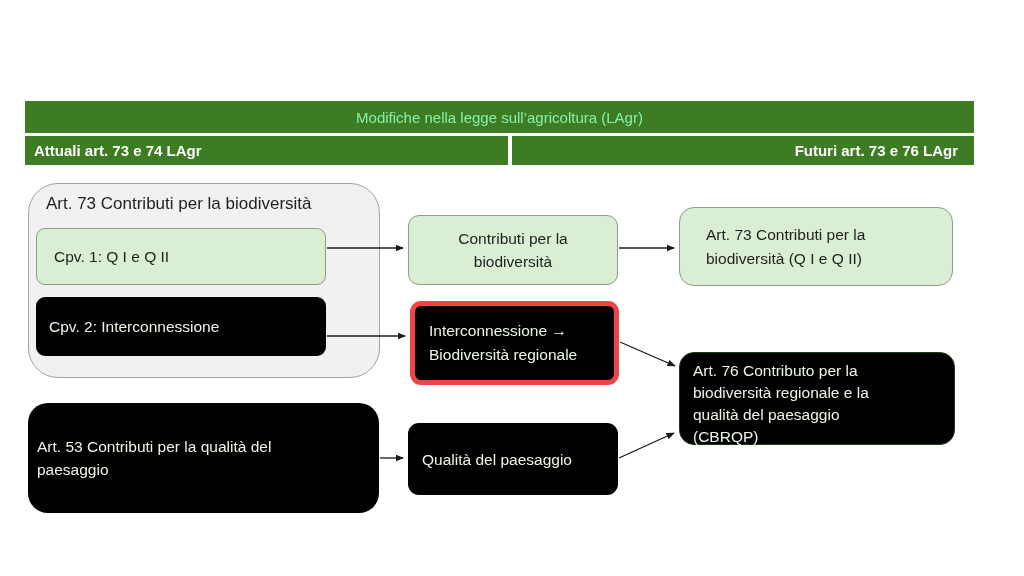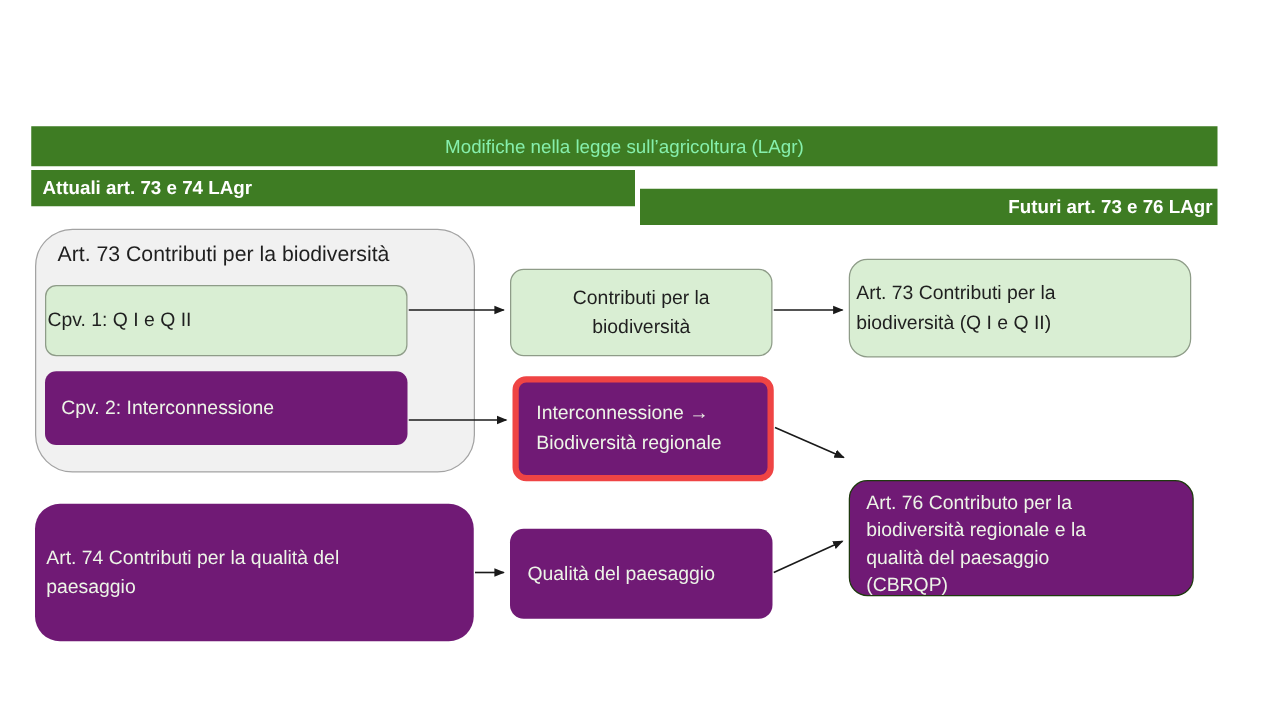--- a/index.html
+++ b/index.html
@@ -11,39 +11,39 @@
   
   .hdr-title{
     left:25px;top:101px;width:949px;height:32px;background:#3E7C23;color:#86efac;
     display:flex;align-items:center;justify-content:center;font-size:15px;
   }
   .hdr-cell{
     top:136px;height:29px;background:#3E7C23;color:#ffffff;font-size:15px;
     display:flex;align-items:center;font-weight:bold;
   }
   .hdr-left{left:25px;width:483px;padding-left:9px;}
-  .hdr-right{left:512px;width:462px;justify-content:flex-end;padding-right:4px;margin-top:15px;}
+  .hdr-right{left:512px;width:462px;justify-content:flex-end;padding-right:16px;}
   
   .group{
     left:28px;top:183px;width:352px;height:195px;background:#F1F1F1;
     border:1px solid #A3A3A3;border-radius:30px;
   }
   .group-title{left:46px;top:194px;font-size:17px;}
   .box{
     display:flex;flex-direction:column;justify-content:center;
     font-size:15.5px;line-height:23px;white-space:pre-line;
   }
   .light{background:#D9EED3;border:1px solid #8E9C88;color:#1f1f1f;}
-  .dark{background:#701a75;color:#EDF5E7;}
-  .cpv1{left:36px;top:228px;width:290px;height:57px;border-radius:9px;padding-left:1px;}
+  .dark{background:#000000;color:#EDF5E7;}
+  .cpv1{left:36px;top:228px;width:290px;height:57px;border-radius:9px;padding-left:17px;}
   .cpv2{left:36px;top:297px;width:290px;height:59px;border-radius:9px;padding-left:13px;}
   .mid-bio{left:408px;top:215px;width:210px;height:70px;border-radius:11px;text-align:center;}
   .interconn{left:410px;top:301px;width:209px;height:84px;border-radius:11px;padding-left:14px;line-height:24px;border:5px solid #ef4444;}
-  .art73f{left:679px;top:207px;width:274px;height:79px;border-radius:15px;padding-left:5px;line-height:24px;}
-  .art76{left:679px;top:352px;width:276px;height:93px;border-radius:15px;padding:4px 10px 4px 13px;line-height:22px;border:1px solid #1E3A0E;justify-content:flex-start;padding-top:7px;margin-top:32px;}
+  .art73f{left:679px;top:207px;width:274px;height:79px;border-radius:15px;padding-left:26px;line-height:24px;}
+  .art76{left:679px;top:352px;width:276px;height:93px;border-radius:15px;padding:4px 10px 4px 13px;line-height:22px;border:1px solid #1E3A0E;justify-content:flex-start;padding-top:7px;}
   .art74{left:28px;top:403px;width:351px;height:110px;border-radius:20px;padding-left:9px;}
   .qualita{left:408px;top:423px;width:210px;height:72px;border-radius:11px;padding-left:14px;}
   .arrows{left:0;top:0;width:1024px;height:576px;pointer-events:none;}
 </style>
 </head>
 <body>
 
 <div class="slide">
 
   <div class="abs hdr-title">
@@ -67,21 +67,21 @@
 Biodiversità regionale</div>
   <div class="abs box dark qualita">Qualità del paesaggio</div>
 
   <div class="abs box light art73f">Art. 73 Contributi per la
 biodiversità (Q I e Q II)</div>
   <div class="abs box dark art76">Art. 76  Contributo per la
 biodiversità regionale e la
 qualità del paesaggio
 (CBRQP)</div>
 
-  <div class="abs box dark art74">Art. 74 Contributi per la qualità del
+  <div class="abs box dark art74">Art. 53 Contributi per la qualità del
 paesaggio</div>
 
   <svg class="abs arrows" viewBox="0 0 1024 576" xmlns="http://www.w3.org/2000/svg">
     <defs>
       <marker id="ah" markerWidth="9" markerHeight="8" refX="7.5" refY="4" orient="auto" markerUnits="userSpaceOnUse">
         <path d="M0,0.6 L8.4,4 L0,7.4 Z" fill="#1a1a1a"></path>
       </marker>
     </defs>
     <line x1="327" y1="248" x2="403" y2="248" stroke="#1a1a1a" stroke-width="1.3" marker-end="url(#ah)"></line>
     <line x1="619" y1="248" x2="674" y2="248" stroke="#1a1a1a" stroke-width="1.3" marker-end="url(#ah)"></line>

